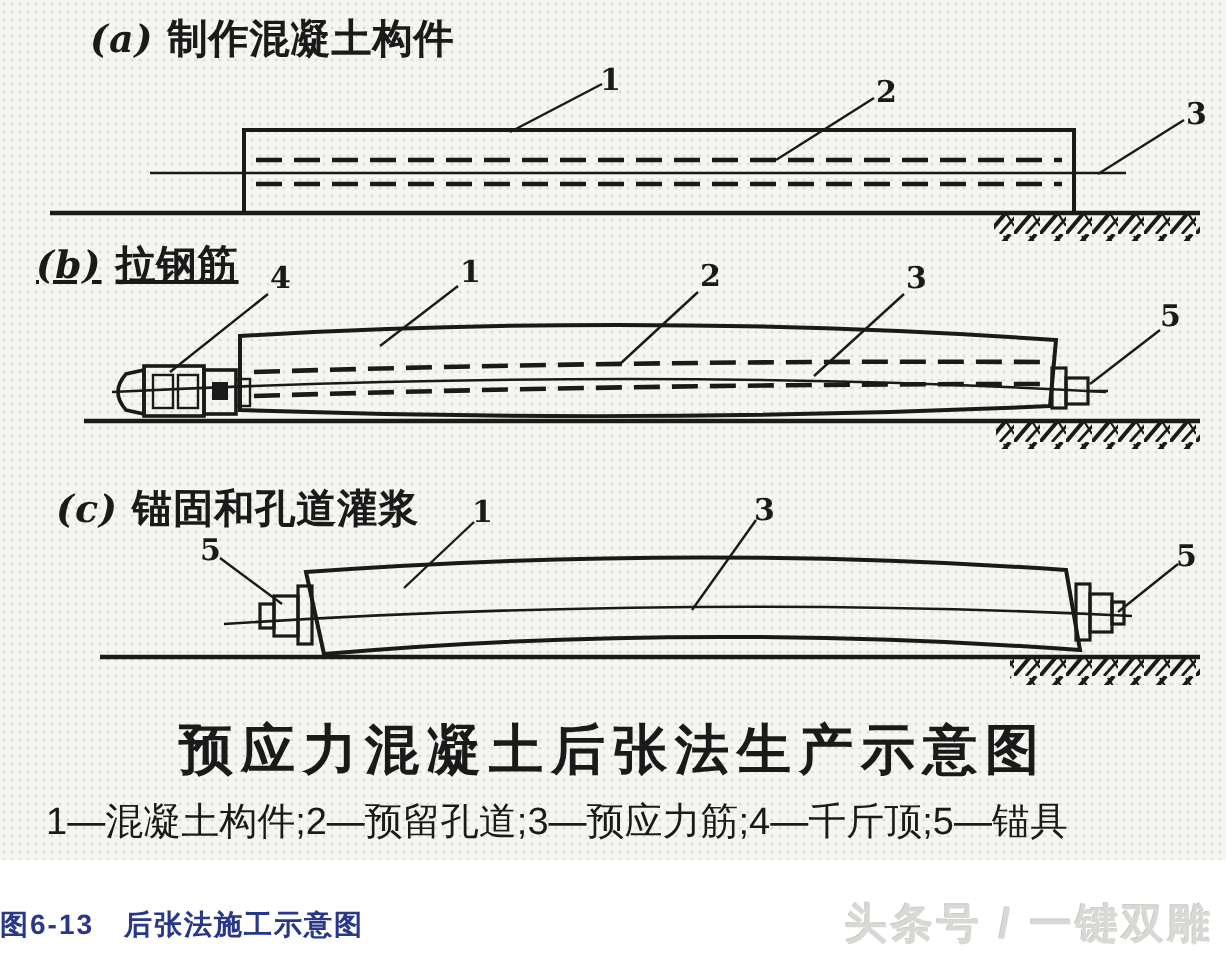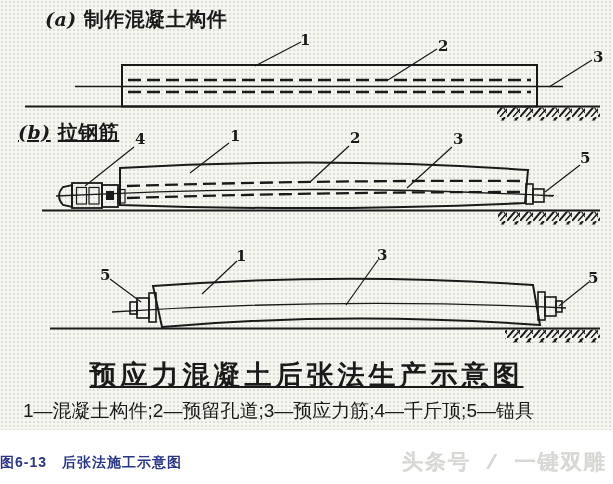--- a/index.html
+++ b/index.html
@@ -10,28 +10,28 @@
          background-image:radial-gradient(#dcdcd6 0.7px, rgba(0,0,0,0) 0.85px);
          background-size:4px 4px;}
   svg.art{position:absolute;left:0;top:0;}
   .sec{position:absolute;font-size:20px;font-weight:800;white-space:nowrap;letter-spacing:0.5px;}
   .sec .marker{font-family:"DejaVu Serif","Liberation Serif",serif;font-style:italic;
          font-weight:700;margin-right:7px;font-size:19px;}
   .sec-a{left:5px;top:6px;margin-left:40px;}
   .sec-b{left:18px;top:119px;text-decoration:underline;}
   .sec-c{left:28px;top:241px;}
   .fig-title{position:absolute;left:0;right:0;top:357px;text-align:center;
-         font-size:27px;font-weight:800;letter-spacing:4px;white-space:nowrap;text-decoration:underline;}
+         font-size:27px;font-weight:800;letter-spacing:4px;white-space:nowrap;}
   .fig-legend{position:absolute;left:0;right:56px;top:398px;text-align:center;
          font-size:19px;font-weight:400;white-space:nowrap;}
   .fig-caption{position:absolute;left:0;right:0;top:454px;
          font-size:14px;font-weight:700;color:#283787;letter-spacing:1px;white-space:nowrap;}
   .watermark{position:absolute;right:6px;top:448px;font-size:21px;font-weight:700;
          color:#d8d8d4;letter-spacing:2px;white-space:nowrap;
-         text-shadow:0.5px 0.5px 0 #ffffff, -0.5px -0.5px 0 #cacac6;font-family:Liberation Mono, monospace;}
+         text-shadow:0.5px 0.5px 0 #ffffff, -0.5px -0.5px 0 #cacac6;}
   
   .ln{stroke:#1a1a1a;fill:none;}
   .ground{stroke-width:2.2;}
   .beam{stroke-width:2;fill:none;}
   .duct{stroke-width:2.3;stroke-dasharray:13 6;}
   .tendon{stroke-width:1.3;}
   .leader{stroke-width:1.2;}
   .thin{stroke-width:1.2;}
   .num{font:700 15px "DejaVu Serif","Liberation Serif",serif;fill:#1a1a1a;}
 </style>
@@ -129,19 +129,22 @@
       <text class="num" x="588" y="283">5</text>
     </g>
   </svg>
 
   <div class="sec sec-a">
     <span class="marker">(a)</span><span>制作混凝土构件</span>
   </div>
   <div class="sec sec-b">
     <span class="marker">(b)</span><span>拉钢筋</span>
   </div>
+  <div class="sec sec-c">
+    <span class="marker">(c)</span><span>锚固和孔道灌浆</span>
+  </div>
 
   <div class="fig-title">预应力混凝土后张法生产示意图</div>
   <div class="fig-legend">1—混凝土构件;2—预留孔道;3—预应力筋;4—千斤顶;5—锚具</div>
 
   <div class="fig-caption">图6-13　后张法施工示意图</div>
   <div class="watermark">头条号 / 一键双雕</div>
 </div>
 
 </body></html>

